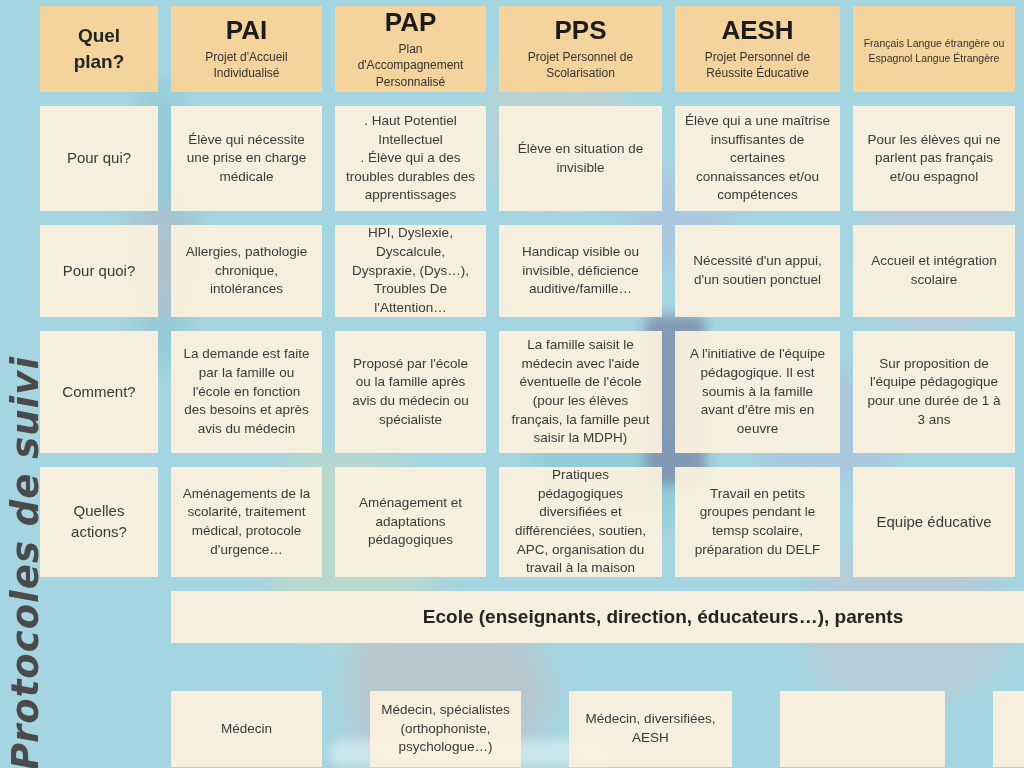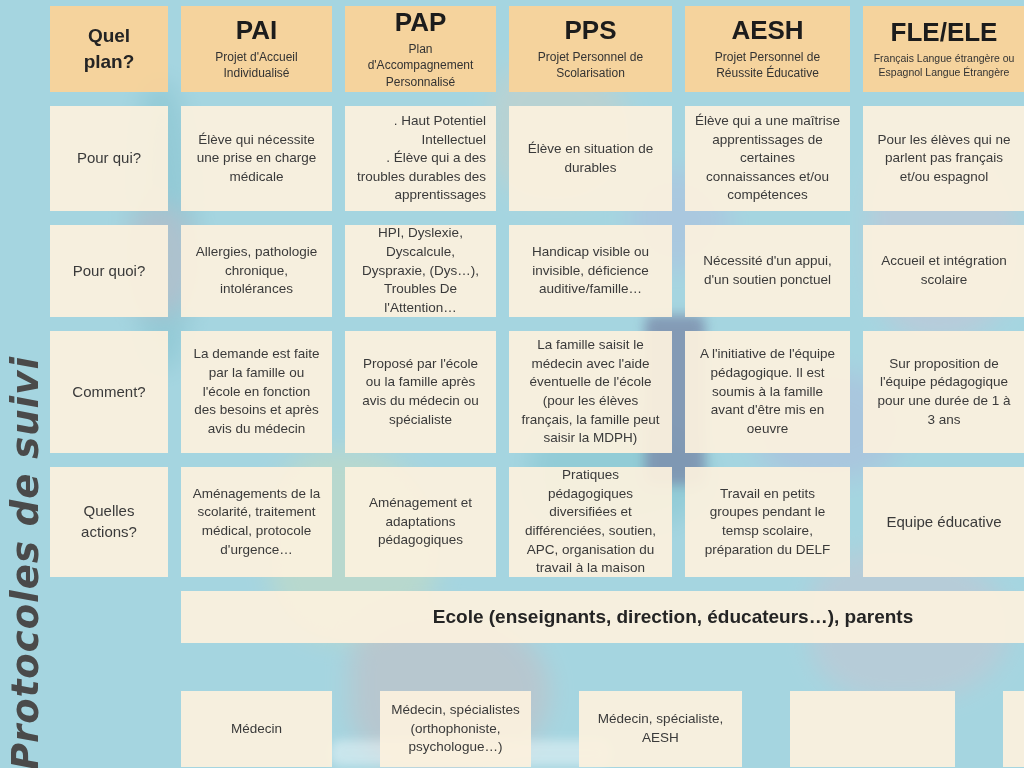--- a/index.html
+++ b/index.html
@@ -45,21 +45,21 @@
     font-weight: 700;
     font-size: 37px;
     letter-spacing: 1px;
     color: #4a4a4a;
     display: flex; align-items: center;
     white-space: nowrap;
   }
 
   .grid {
     position: absolute;
-    left: 50px; top: 6px;
+    left: 40px; top: 6px;
     display: grid;
     grid-template-columns: 118px 151px 151px 163px 165px 162px;
     grid-template-rows: 86px 105px 92px 122px 110px 142px;
     column-gap: 13px;
     row-gap: 14px;
   }
 
   .cell {
     background: rgba(252, 241, 222, 0.93);
     color: #3a3a3a;
@@ -72,21 +72,21 @@
     font-size: 13.5px;
     line-height: 1.38;
     white-space: pre-line;
   }
   .cell.header { background: rgba(248, 210, 154, 0.96); }
   .corner { font-weight: 700; font-size: 19px; color: #242424; }
   .hcode  { font-weight: 700; font-size: 26px; color: #1c1c1c; line-height: 1.15; text-align: right; }
   .hname  { font-size: 12px; margin-top: 3px; color: #333; }
   .hname.small { font-size: 10.5px; }
   .rowlabel { font-size: 15px; }
-  .align-left { align-items: flex-start; text-align: right; }
+  .align-left { align-items: flex-start; text-align: center; }
 
   .equipe-wrap {
     grid-column: 2 / 7;
     display: grid;
     grid-template-columns: 151px 151px 163px 165px 162px;
     grid-template-rows: 52px 76px;
     column-gap: 13px;
     row-gap: 14px;
     gap: 48px;
   }
@@ -125,30 +125,29 @@
     </div>
     <div class="cell header">
       <div class="hcode">PPS</div>
       <div class="hname">Projet Personnel de Scolarisation</div>
     </div>
     <div class="cell header">
       <div class="hcode">AESH</div>
       <div class="hname">Projet Personnel de Réussite Éducative</div>
     </div>
     <div class="cell header">
-      <div class="hcode">FLE/ELE</div>
       <div class="hname small">Français Langue étrangère ou Espagnol Langue Étrangère</div>
     </div>
 
     <div class="cell rowlabel">Pour qui?</div>
     <div class="cell">Élève qui nécessite une prise en charge médicale</div>
     <div class="cell align-left">. Haut Potentiel Intellectuel
 . Élève qui a des troubles durables des apprentissages</div>
-    <div class="cell">Élève en situation de durables</div>
-    <div class="cell">Élève qui a une maîtrise apprentissages de certaines connaissances et/ou compétences</div>
+    <div class="cell">Élève en situation de invisible</div>
+    <div class="cell">Élève qui a une maîtrise insuffisantes de certaines connaissances et/ou compétences</div>
     <div class="cell">Pour les élèves qui ne parlent pas français et/ou espagnol</div>
 
     <div class="cell rowlabel">Pour quoi?</div>
     <div class="cell">Allergies, pathologie chronique, intolérances</div>
     <div class="cell">HPI, Dyslexie, Dyscalcule, Dyspraxie, (Dys…), Troubles De l'Attention…</div>
     <div class="cell">Handicap visible ou invisible, déficience auditive/famille…</div>
     <div class="cell">Nécessité d'un appui, d'un soutien ponctuel</div>
     <div class="cell">Accueil et intégration scolaire</div>
 
     <div class="cell rowlabel">Comment?</div>
@@ -162,19 +161,19 @@
     <div class="cell">Aménagements de la scolarité, traitement médical, protocole d'urgence…</div>
     <div class="cell">Aménagement et adaptations pédagogiques</div>
     <div class="cell">Pratiques pédagogiques diversifiées et différenciées, soutien, APC, organisation du travail à la maison</div>
     <div class="cell">Travail en petits groupes pendant le temsp scolaire, préparation du DELF</div>
 
     <div class="cell rowlabel">Equipe éducative</div>
     <div class="equipe-wrap">
       <div class="cell span-all">Ecole (enseignants, direction, éducateurs…), parents</div>
       <div class="cell">Médecin</div>
       <div class="cell">Médecin, spécialistes (orthophoniste, psychologue…)</div>
-      <div class="cell">Médecin, spécialiste, AESH</div>
+      <div class="cell">Médecin, diversifiées, AESH</div>
       <div class="cell"></div>
       <div class="cell"></div>
     </div>
 
   </div>
 </div>
 
 </body></html>

